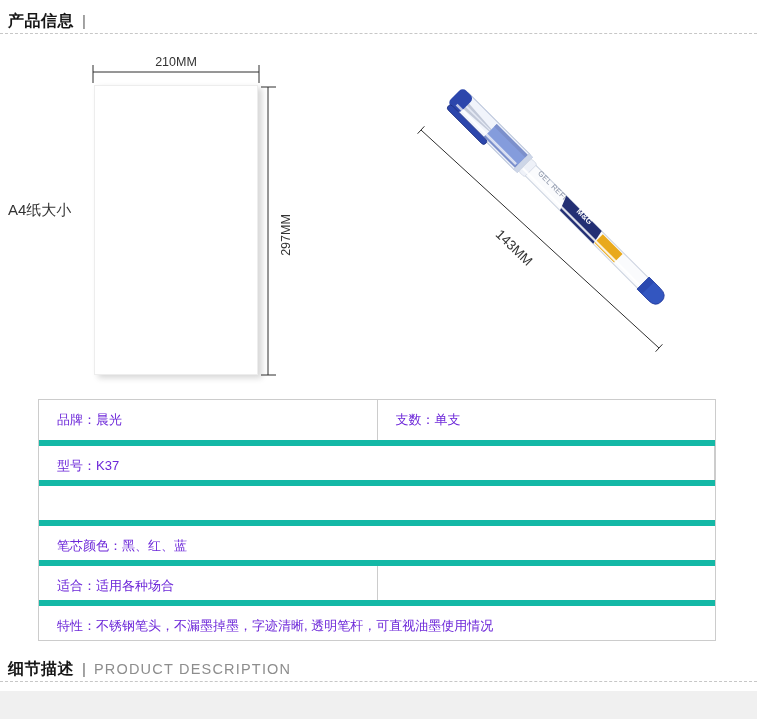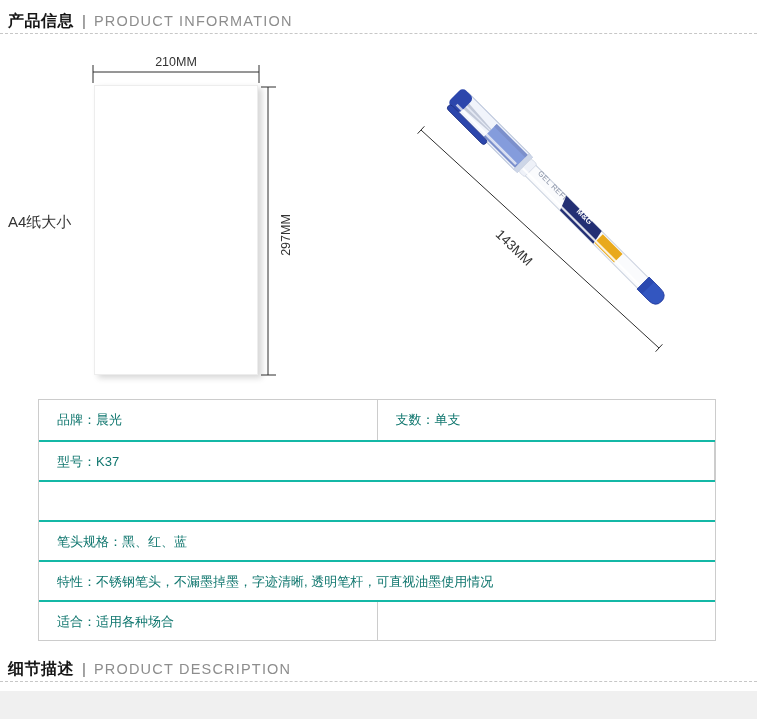--- a/index.html
+++ b/index.html
@@ -10,52 +10,51 @@
   .sec-header { position:absolute; left:0; width:757px; height:34px;
     padding:9px 16px 0 8px; border-bottom:1px dashed #c7c7c7; background:#fff;
     display:flex; align-items:center; }
   .sec-header .zh { font-size:16px; font-weight:bold; color:#161616; letter-spacing:0.5px; }
   .sec-header .divider { color:#9a9a9a; font-size:14px; font-weight:bold; margin:0 8px; }
   .sec-header .en { font-size:14.5px; color:#8d8d8d; letter-spacing:1.2px; }
   #header-top { top:0; }
   #header-bottom { top:648px;text-align:center; }
 
   
-  .a4-label { position:absolute; left:8px; top:213px; font-size:15px; color:#333; }
+  .a4-label { position:absolute; left:8px; top:201px; font-size:15px; color:#333; }
   .paper { position:absolute; left:94px; top:85px; width:164px; height:290px;
     background:#fff; border:1px solid #ededed;
     box-shadow:4px 3px 6px rgba(0,0,0,0.16); }
 
   .diagram-svg { position:absolute; left:0; top:45px; width:757px; height:346px; }
 
   
   .spec-table { position:absolute; left:38px; top:399px; width:678px;
     border:1px solid #cccccc; background:#fff; }
-  .spec-row { display:flex; height:40px; border-top:2px solid #14b8a6; }
+  .spec-row { display:flex; height:40px; border-top:6px solid #14b8a6; }
   .spec-row:first-child { border-top:none; }
   .spec-cell { flex:1; line-height:39px; padding-left:18px; font-size:13px;
-    color:#0f766e; overflow:hidden; white-space:nowrap; }
+    color:#6d28d9; overflow:hidden; white-space:nowrap; }
   .spec-cell.left { border-right:1px solid #cccccc; }
   .spec-row.feature .spec-cell { border-right:none; flex:none; width:100%; }
 
   
   .footer-block { position:absolute; left:0; top:691px; width:757px; height:28px;
     background:#f0f0f0; }
 
   svg text { font-family:"Liberation Sans","DejaVu Sans",sans-serif; }
 </style>
 </head>
 <body>
 
 <div class="page">
 
   <div class="sec-header" id="header-top">
     <span class="zh">产品信息</span>
     <span class="divider">|</span>
-    <span class="en">PRODUCT INFORMATION</span>
   </div>
 
   <div class="a4-label">A4纸大小</div>
   <div class="paper"></div>
 
   <svg class="diagram-svg" viewBox="0 0 757 346" width="757" height="346">
 
     <g stroke="#2f2f2f" stroke-width="1">
       <line x1="93" y1="27" x2="259" y2="27"></line>
       <line x1="93" y1="20" x2="93" y2="38"></line>
@@ -113,28 +112,28 @@
     <div class="spec-row">
       <div class="spec-cell left">品牌：晨光</div>
       <div class="spec-cell">支数：单支</div>
     </div>
     <div class="spec-row">
       <div class="spec-cell left">型号：K37</div>
     </div>
     <div class="spec-row">
     </div>
     <div class="spec-row">
-      <div class="spec-cell">笔头规格：黑、红、蓝</div>
-    </div>
-    <div class="spec-row feature">
-      <div class="spec-cell">特性：不锈钢笔头，不漏墨掉墨，字迹清晰, 透明笔杆，可直视油墨使用情况</div>
+      <div class="spec-cell">笔芯颜色：黑、红、蓝</div>
     </div>
     <div class="spec-row">
       <div class="spec-cell left">适合：适用各种场合</div>
       <div class="spec-cell"></div>
+    </div>
+    <div class="spec-row feature">
+      <div class="spec-cell">特性：不锈钢笔头，不漏墨掉墨，字迹清晰, 透明笔杆，可直视油墨使用情况</div>
     </div>
   </div>
 
   <div class="sec-header" id="header-bottom">
     <span class="zh">细节描述</span>
     <span class="divider">|</span>
     <span class="en">PRODUCT DESCRIPTION</span>
   </div>
 
   <div class="footer-block"></div>

